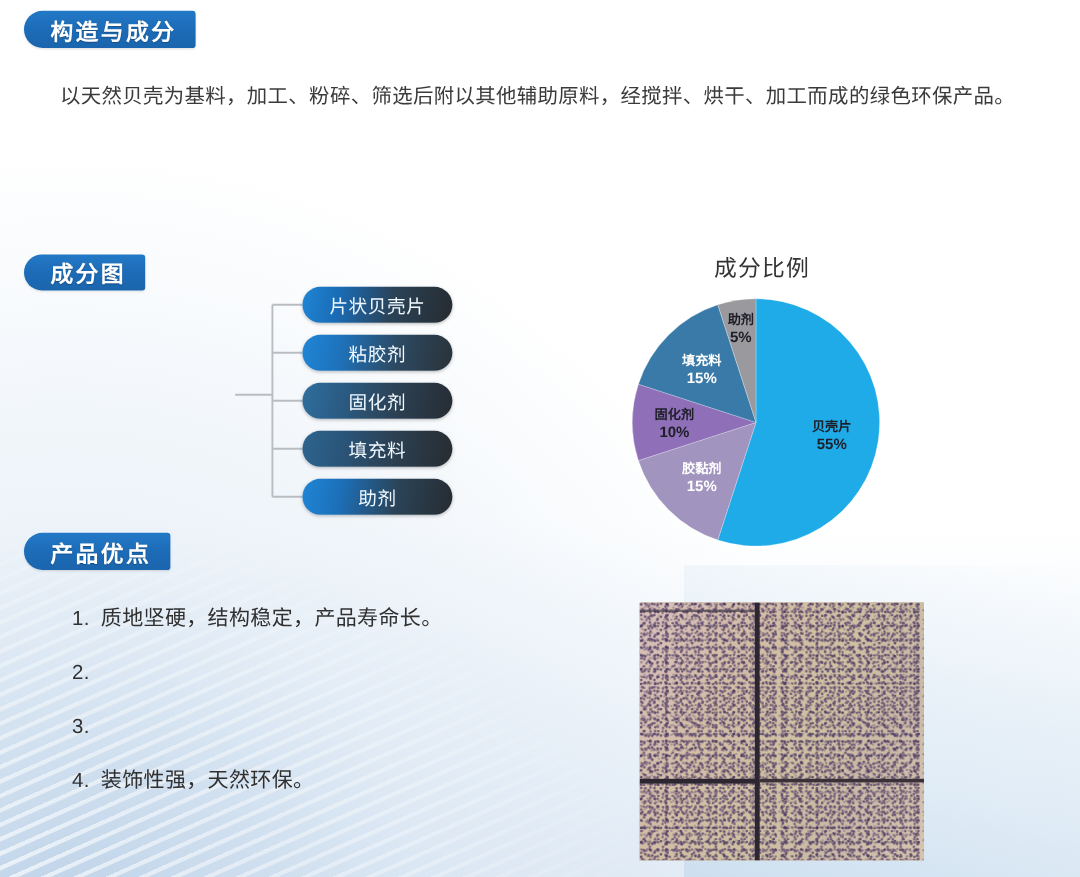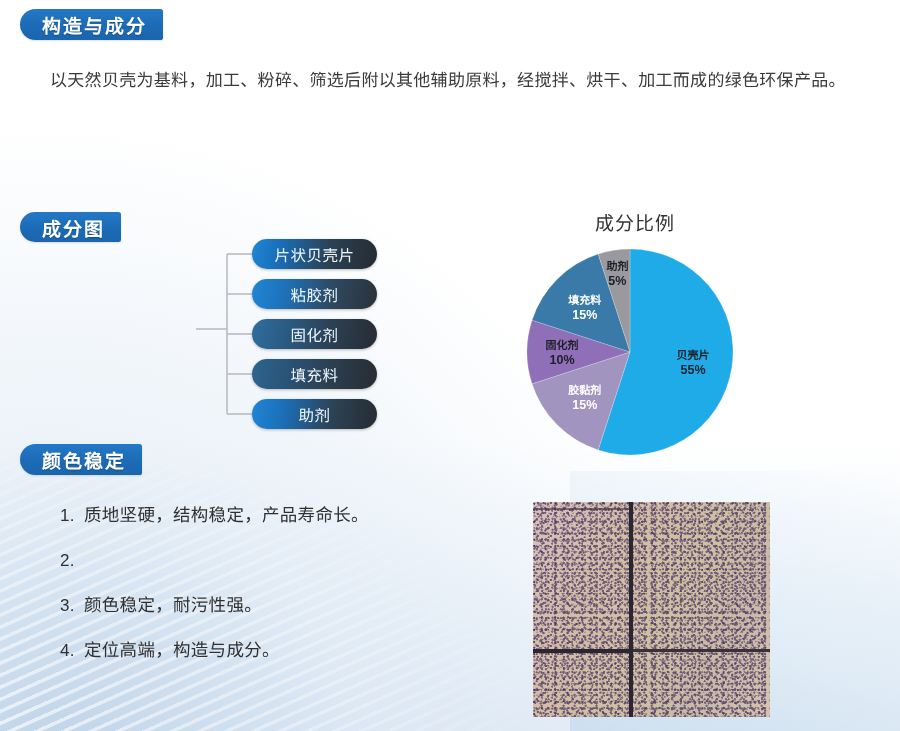--- a/index.html
+++ b/index.html
@@ -287,37 +287,36 @@
           <text x="62.0" y="103.0" class="pie-lbl pie-lbl-name" fill="#1e1e28">固化剂</text>
           <text x="62.0" y="118.0" class="pie-lbl pie-lbl-val" fill="#1e1e28">10%</text>
           <text x="84.8" y="57.8" class="pie-lbl pie-lbl-name" fill="#ffffff">填充料</text>
           <text x="84.8" y="72.8" class="pie-lbl pie-lbl-val" fill="#ffffff">15%</text>
           <text x="117.4" y="23.6" class="pie-lbl pie-lbl-name" fill="#1e1e28">助剂</text>
           <text x="117.4" y="38.6" class="pie-lbl pie-lbl-val" fill="#1e1e28">5%</text>
         </g>
     </svg>
   </div>
 
-  <div class="badge" id="badge-merits">颜色稳定</div>
+  <div class="badge" id="badge-merits">产品优点</div>
 
   <div class="merits" id="merits-list">
       <div class="merit-row">
         <span class="merit-num">1.</span>
         <span>质地坚硬，结构稳定，产品寿命长。</span>
       </div>
       <div class="merit-row">
         <span class="merit-num">2.</span>
       </div>
       <div class="merit-row">
         <span class="merit-num">3.</span>
-        <span>颜色稳定，耐污性强。</span>
       </div>
       <div class="merit-row">
         <span class="merit-num">4.</span>
-        <span>定位高端，构造与成分。</span>
+        <span>装饰性强，天然环保。</span>
       </div>
     </div>
 
   <div class="photo-frame">
     <div class="photo-speckle"></div>
     <div class="photo-speckle2"></div>
     <div class="grout-top"></div>
     <div class="grout-v"></div>
     <div class="grout-h"></div>
     <div class="grout-h2"></div>

